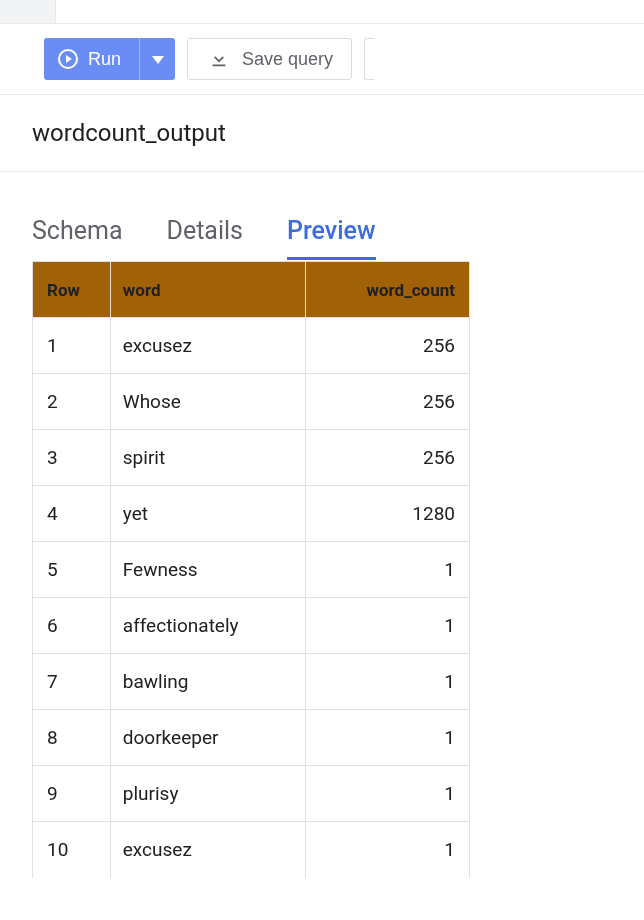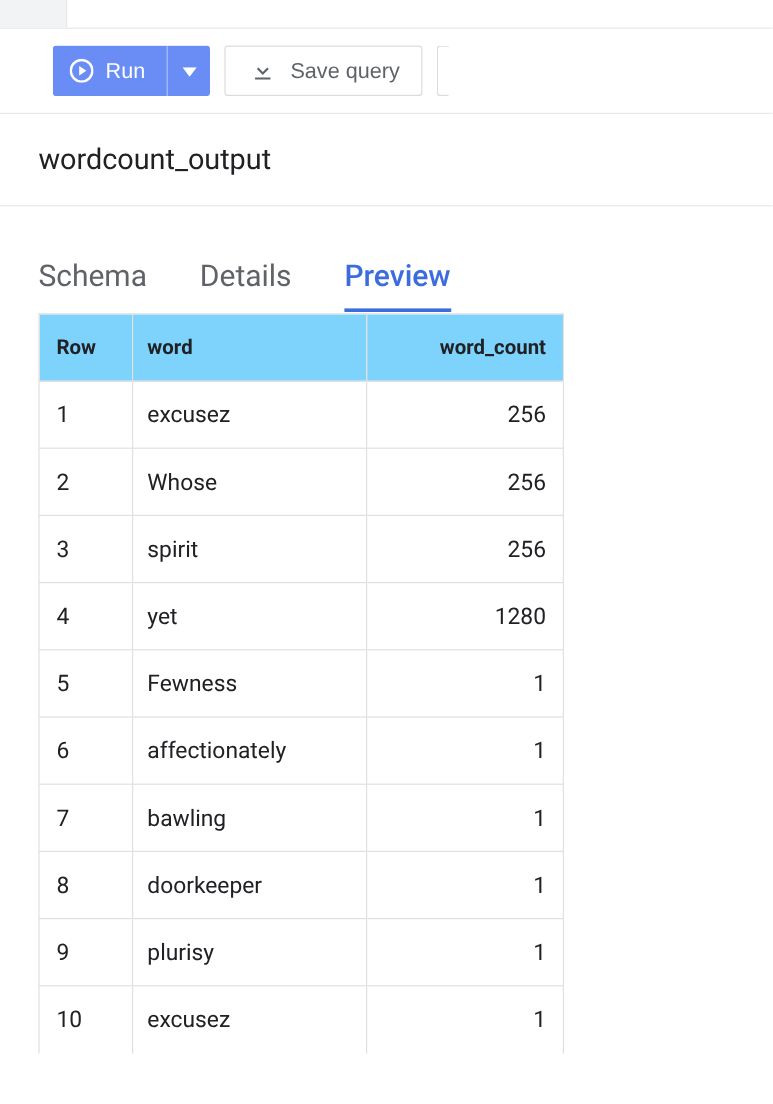--- a/index.html
+++ b/index.html
@@ -114,21 +114,21 @@
     }
     .table-wrap {
       margin: 0 0 0 32px;
       width: 438px;
     }
     table {
       border-collapse: collapse;
       width: 100%;
     }
     thead th {
-      background: #7dd3fc;
+      background: #a16207;
       border: 1px solid #e0e0e0;
       font-size: 17px;
       font-weight: 700;
       color: #202124;
       height: 56px;
     }
     th.row-col, td.row-col {
       width: 78px;
       text-align: left;
       padding-left: 14px;

